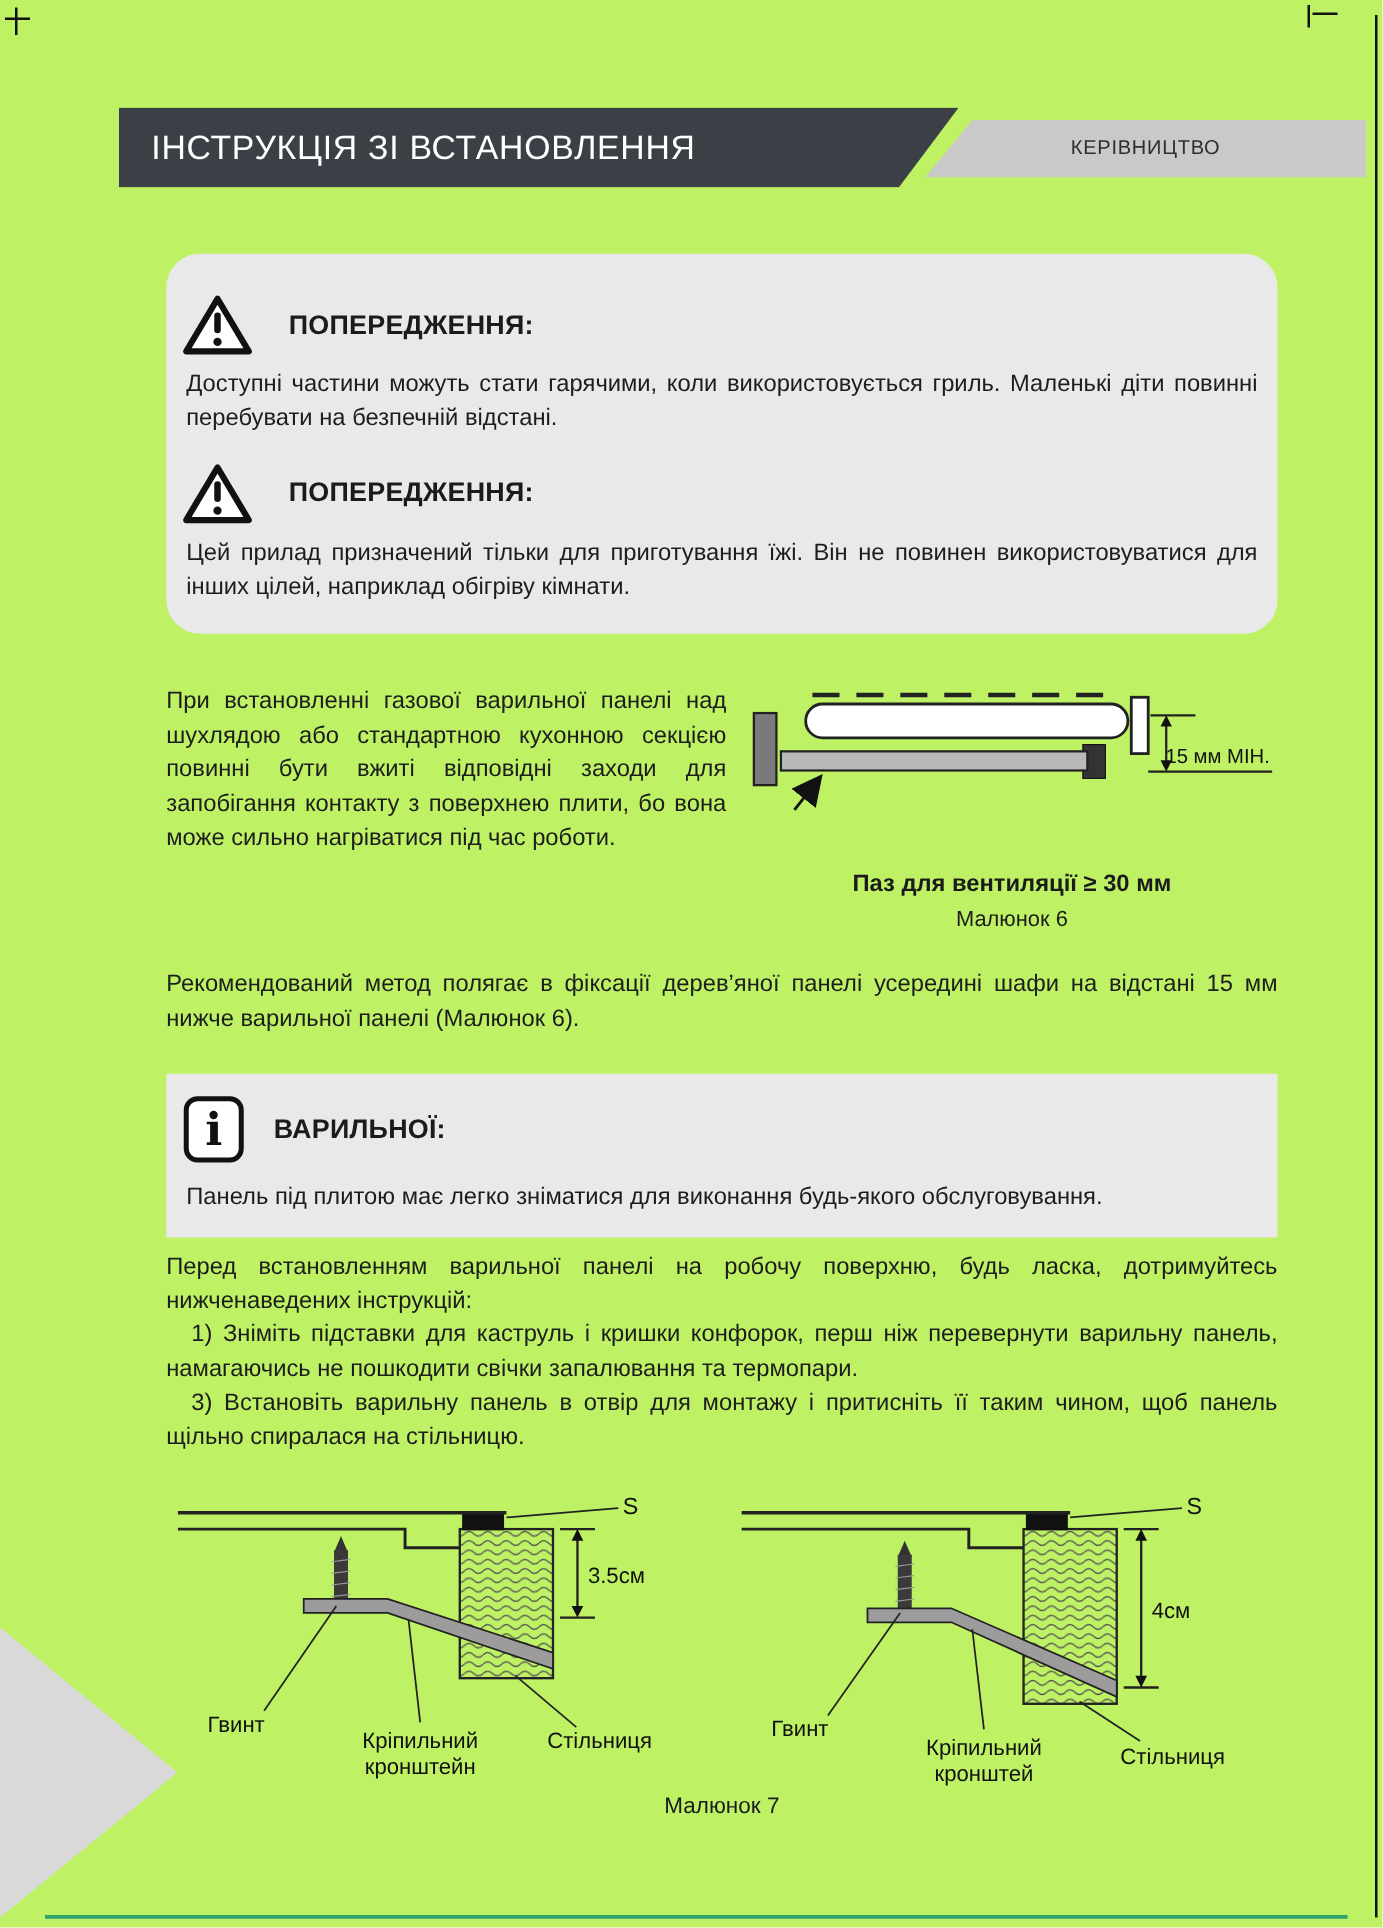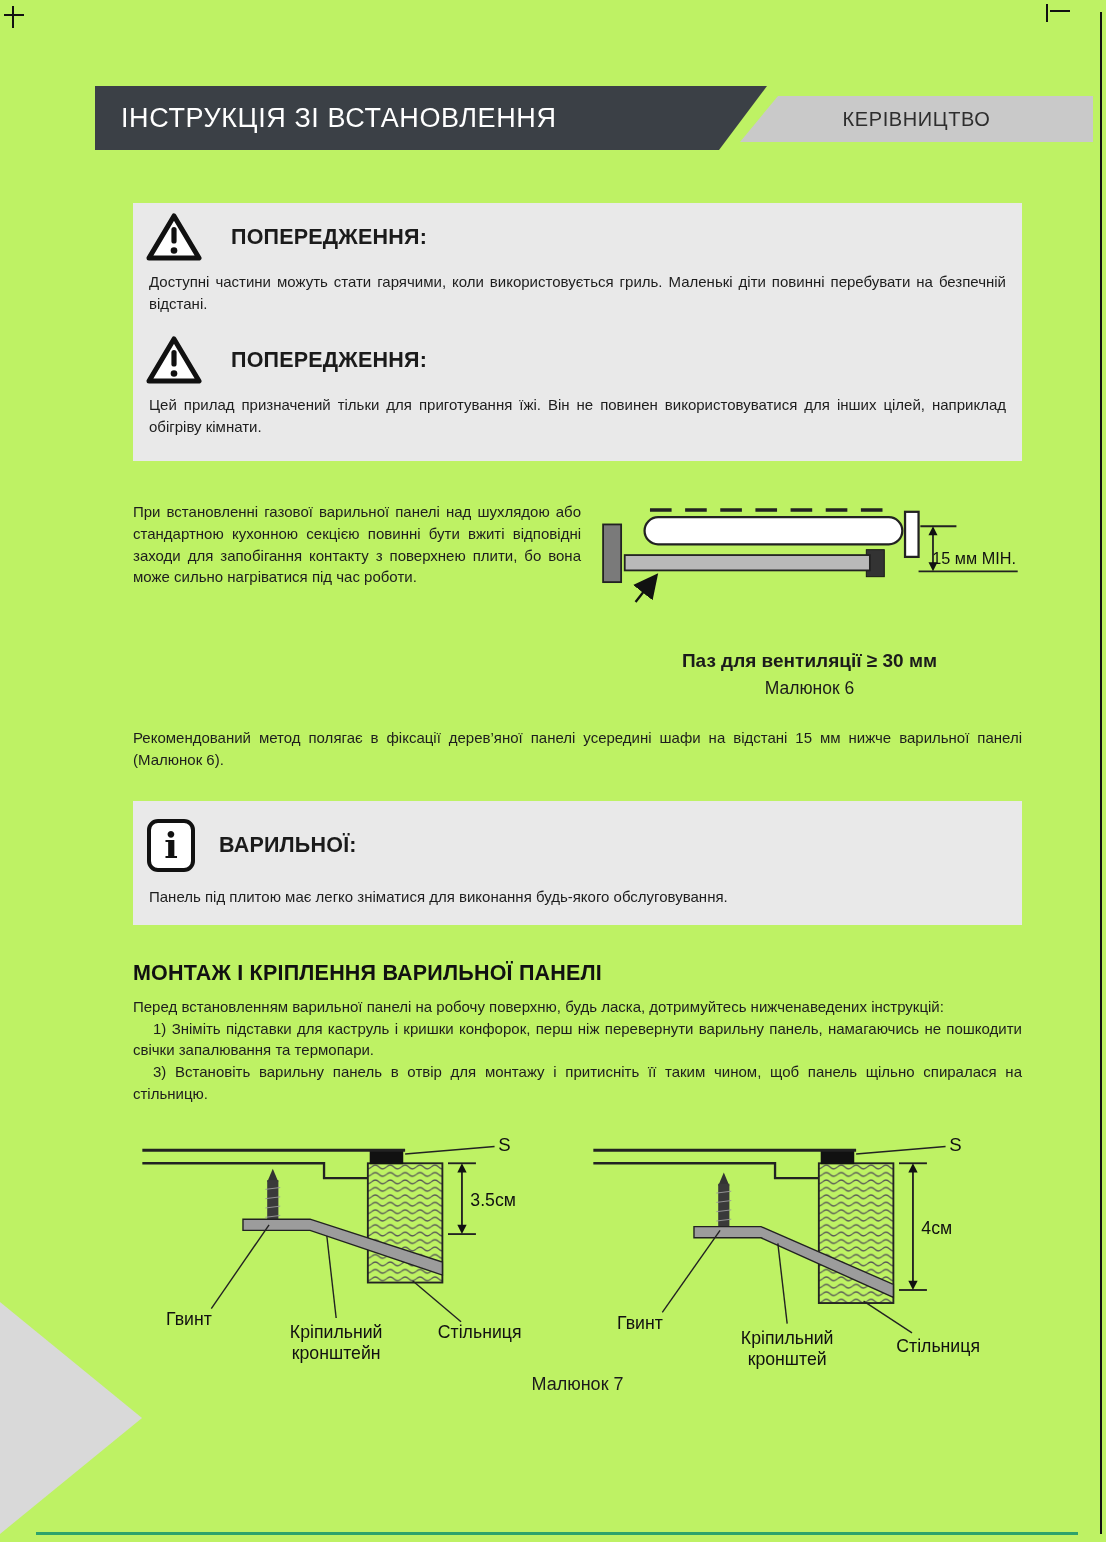--- a/index.html
+++ b/index.html
@@ -16,25 +16,25 @@
     background:#d9d9d9; clip-path:polygon(0 0,100% 50%,0 100%); }
   
   .hdr { position:absolute; left:95px; top:86px; width:998px; height:64px; }
   .banner-dark { position:absolute; left:0; top:0; width:672px; height:64px; background:#3b4046;
     clip-path:polygon(0 0,100% 0,calc(100% - 48px) 100%,0 100%);
     display:flex; align-items:center; padding-left:26px; }
   .banner-dark span { color:#fff; font-size:27px; letter-spacing:0.6px; }
   .banner-badge { position:absolute; left:645px; top:10px; width:353px; height:46px; background:#c9c9c9;
     clip-path:polygon(38px 0,100% 0,100% 100%,0 100%);
     display:flex; align-items:center; justify-content:center; }
-  .banner-badge span { color:#2e2e2e; font-size:20px; letter-spacing:0.6px; }
+  .banner-badge span { color:#2e2e2e; font-size:16px; letter-spacing:0.6px; }
   
   .content { position:absolute; left:133px; top:0; width:889px; padding-top:203px; }
-  .txt { font-size:15px; line-height:1.44; text-align:justify; color:#1d1d1d; }
-  .warnbox { background:#e9e9e9; padding:0 10px 18px 8px; }
+  .txt { font-size:19px; line-height:1.44; text-align:justify; color:#1d1d1d; }
+  .warnbox { background:#e9e9e9; padding:23px 10px 18px 8px;border-radius:27px; }
   .whead { display:flex; align-items:center; gap:28px; padding:8px 0 4px 4px; }
   .wtitle { font-size:21.5px; font-weight:bold; letter-spacing:0.2px; }
   .warnbox .txt { margin:4px 6px 12px 8px; }
   .notebox { background:#e9e9e9; margin-top:30px; padding:10px 12px 16px 10px; }
   .note-icon { width:48px; height:53px; border:4px solid #111; border-radius:11px; background:#fff;
     display:flex; align-items:center; justify-content:center;
     font-family:"DejaVu Serif", serif; font-weight:bold; font-size:36px; line-height:1; color:#111; }
   .notebox .txt { margin:10px 4px 2px 6px; }
   .installrow { display:flex; gap:16px; margin-top:40px; }
   .install-par { flex:0 0 448px; }
@@ -127,21 +127,20 @@
     <p class="txt method">Рекомендований метод полягає в фіксації дерев’яної панелі усередині шафи на відстані 15 мм нижче варильної панелі (Малюнок 6).</p>
 
     <section class="notebox">
       <div class="whead" style="gap:24px;">
         <span class="note-icon">i</span>
         <span class="wtitle">ВАРИЛЬНОЇ:</span>
       </div>
       <p class="txt">Панель під плитою має легко зніматися для виконання будь-якого обслуговування.</p>
     </section>
 
-    <h2 class="h2">МОНТАЖ І КРІПЛЕННЯ ВАРИЛЬНОЇ ПАНЕЛІ</h2>
     <p class="txt intro">Перед встановленням варильної панелі на робочу поверхню, будь ласка, дотримуйтесь нижченаведених інструкцій:</p>
     <p class="txt step">1) Зніміть підставки для каструль і кришки конфорок, перш ніж перевернути варильну панель, намагаючись не пошкодити свічки запалювання та термопари.</p>
     <p class="txt step">3) Встановіть варильну панель в отвір для монтажу і притисніть її таким чином, щоб панель щільно спиралася на стільницю.</p>
 
     <div class="fig7row">
 
       <svg width="438" height="246" viewBox="0 0 470 264">
         <defs>
           <pattern id="hatchA" width="16" height="8" patternUnits="userSpaceOnUse">
             <path d="M0 4 q4 -4 8 0 t8 0" fill="none" stroke="#555" stroke-width="1.2"></path>

